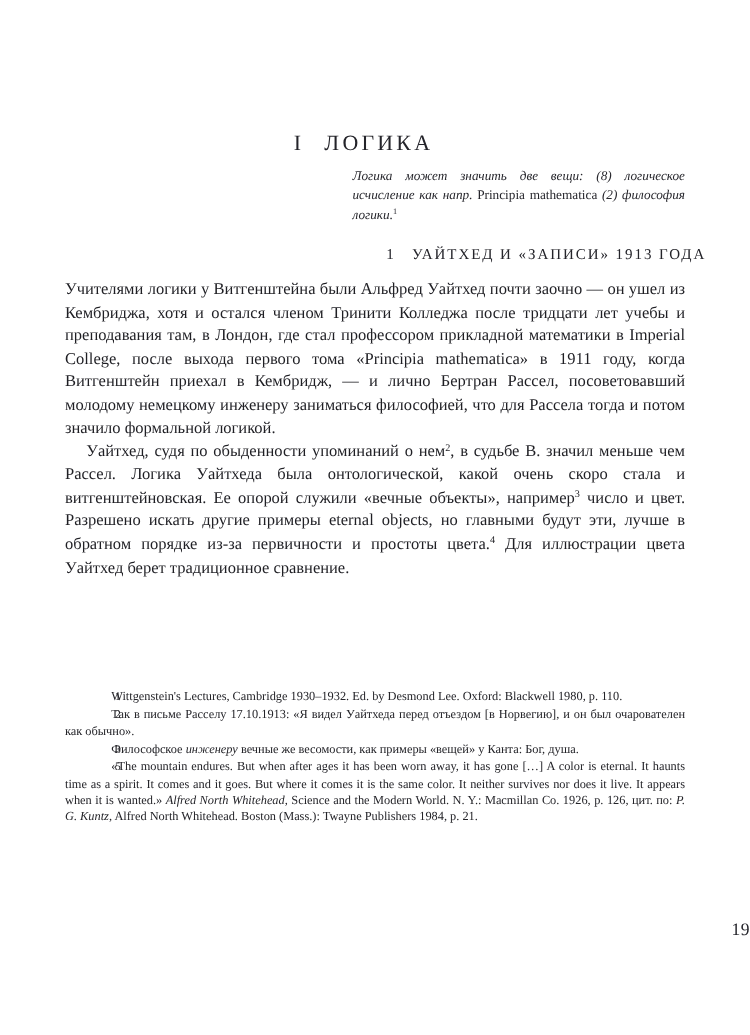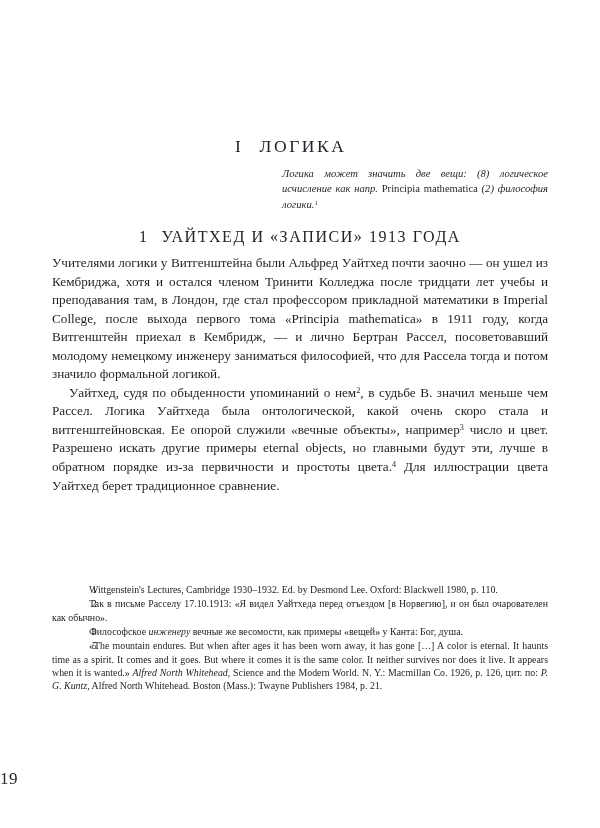--- a/index.html
+++ b/index.html
@@ -13,21 +13,20 @@
     overflow: hidden;
     font-family: "Liberation Serif", "DejaVu Serif", serif;
     color: #1b1b1b;
     -webkit-font-smoothing: antialiased;
   }
   .page {
     position: relative;
     width: 600px;
     height: 672px;
     box-sizing: border-box;
-    margin-top: 32px;
   }
 
   
   .chapter-title {
     position: absolute;
     left: 235px;
     top: 104px;
     font-size: 17.5px;
     letter-spacing: 2.6px;
     color: #24242a;
@@ -55,25 +54,25 @@
   sup {
     font-size: 0.62em;
     vertical-align: 0.52em;
     line-height: 0;
     font-style: normal;
   }
 
   
   .section-heading {
     position: absolute;
-    left: 52px;
+    left: 69px;
     top: 196px;
     width: 496px;
-    text-align: center;
-    font-size: 16px;
+    text-align: right;
+    font-size: 12px;
     letter-spacing: 1.55px;
     color: #24242a;
     white-space: nowrap;
   }
   .section-heading .sec-num {
     margin-right: 13px;
   }
 
   
   .body-block {
@@ -133,22 +132,22 @@
   .footnotes .it {
     font-style: italic;
   }
 
   
   .folio {
     position: absolute;
     left: 0;
     top: 737px;
     width: 600px;
-    text-align: left;
-    font-size: 17px;
+    text-align: right;
+    font-size: 14px;
     color: #25252b;
     letter-spacing: 0.4px;
   }
 </style>
 </head>
 <body>
 
 <div class="page">
 
   <div class="chapter-title">

